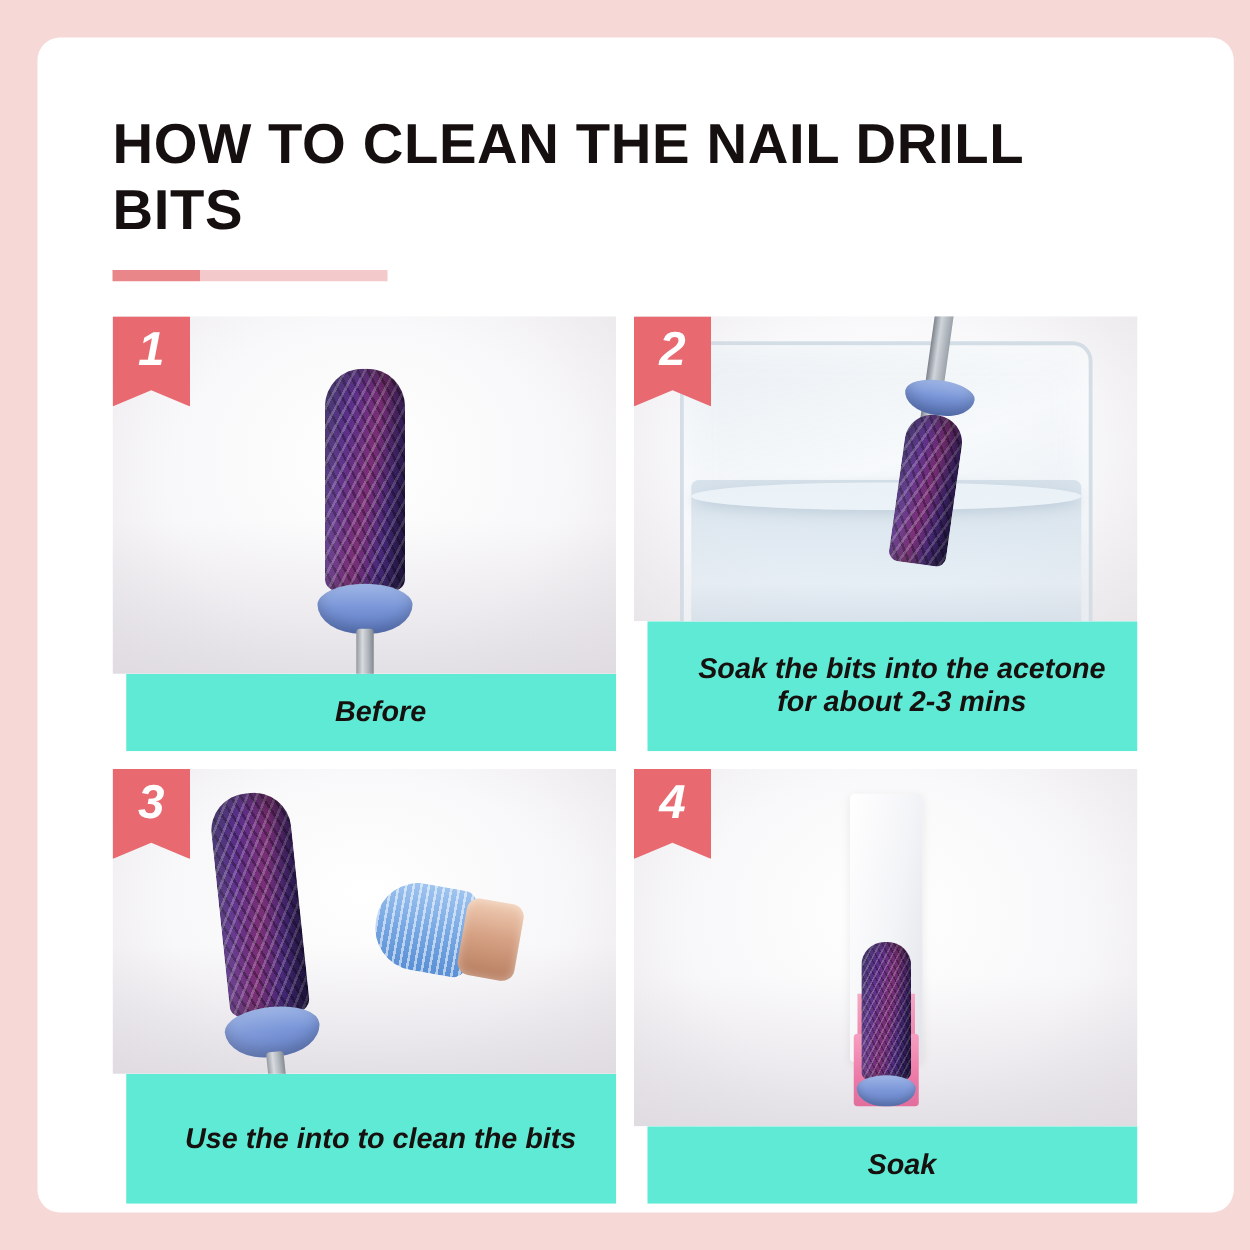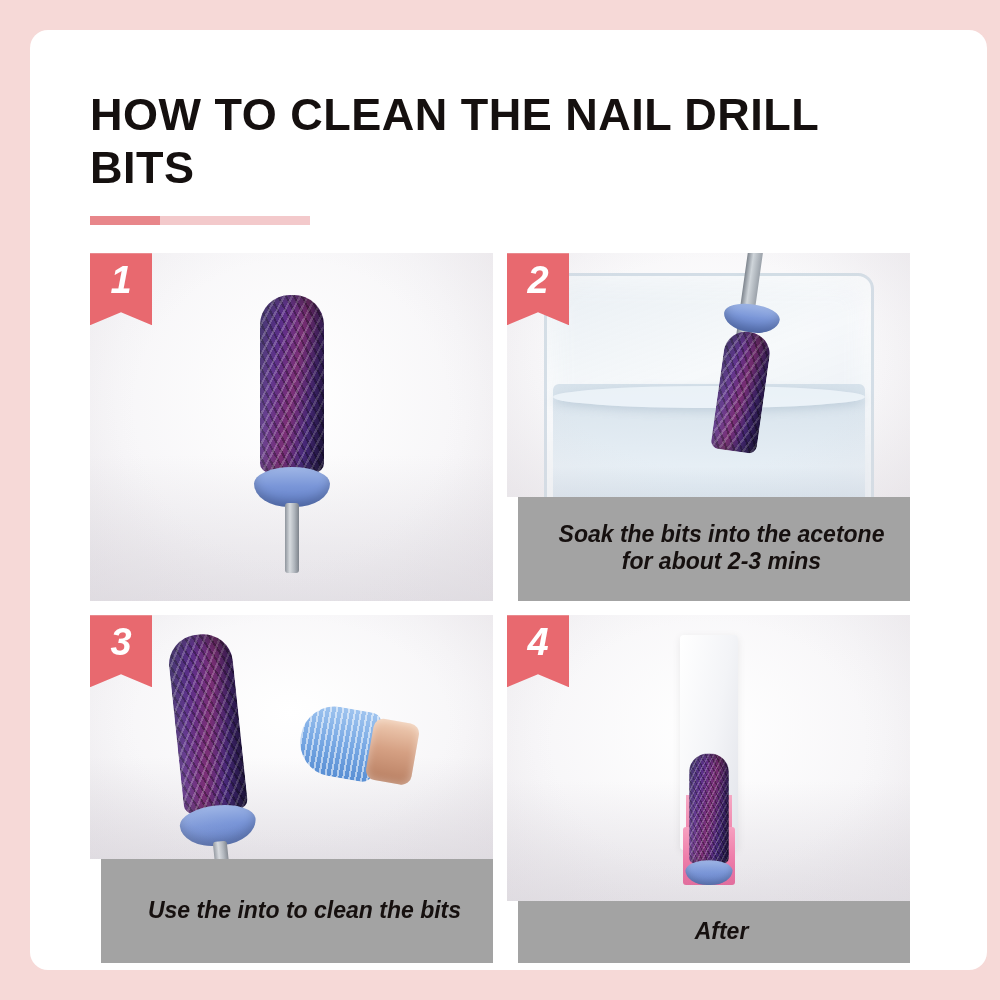--- a/index.html
+++ b/index.html
@@ -69,21 +69,21 @@
   }
 
   .photo {
     position: relative;
     flex: 1;
     overflow: hidden;
     background: #fbfbfc;
   }
 
   .caption {
-    background: #a3a3a3;
+    background: #5eead4;
     text-align: center;
     font-style: italic;
     font-weight: 700;
     font-size: 23px;
     line-height: 1.18;
     color: #16100f;
     padding: 10px 8px 12px 23px;
     min-height: 62px;
     display: flex;
     align-items: center;
@@ -262,20 +262,21 @@
           <div class="bg-soft"></div>
           <div class="shadow-floor"></div>
           <div class="bit s1-bit">
             <div class="bit-head"></div>
             <div class="bit-collar"></div>
             <div class="bit-shank"></div>
           </div>
           <div class="vignette"></div>
           <div class="badge">1</div>
         </div>
+        <div class="caption">Before</div>
       </div>
 
       <div class="step">
         <div class="photo">
           <div class="bg-soft"></div>
           <div class="glass">
             <div class="liquid"></div>
             <div class="liquid-surface"></div>
           </div>
           <div class="s2-rod"></div>
@@ -316,18 +317,18 @@
           <div class="holder"></div>
           <div class="holder-stripe"></div>
           <div class="holder-base"></div>
           <div class="bit s4-bit">
             <div class="bit-head"></div>
             <div class="bit-collar"></div>
           </div>
           <div class="vignette"></div>
           <div class="badge">4</div>
         </div>
-        <div class="caption">After</div>
+        <div class="caption">Soak</div>
       </div>
 
     </div>
   </div>
 </div>
 
 </body></html>

